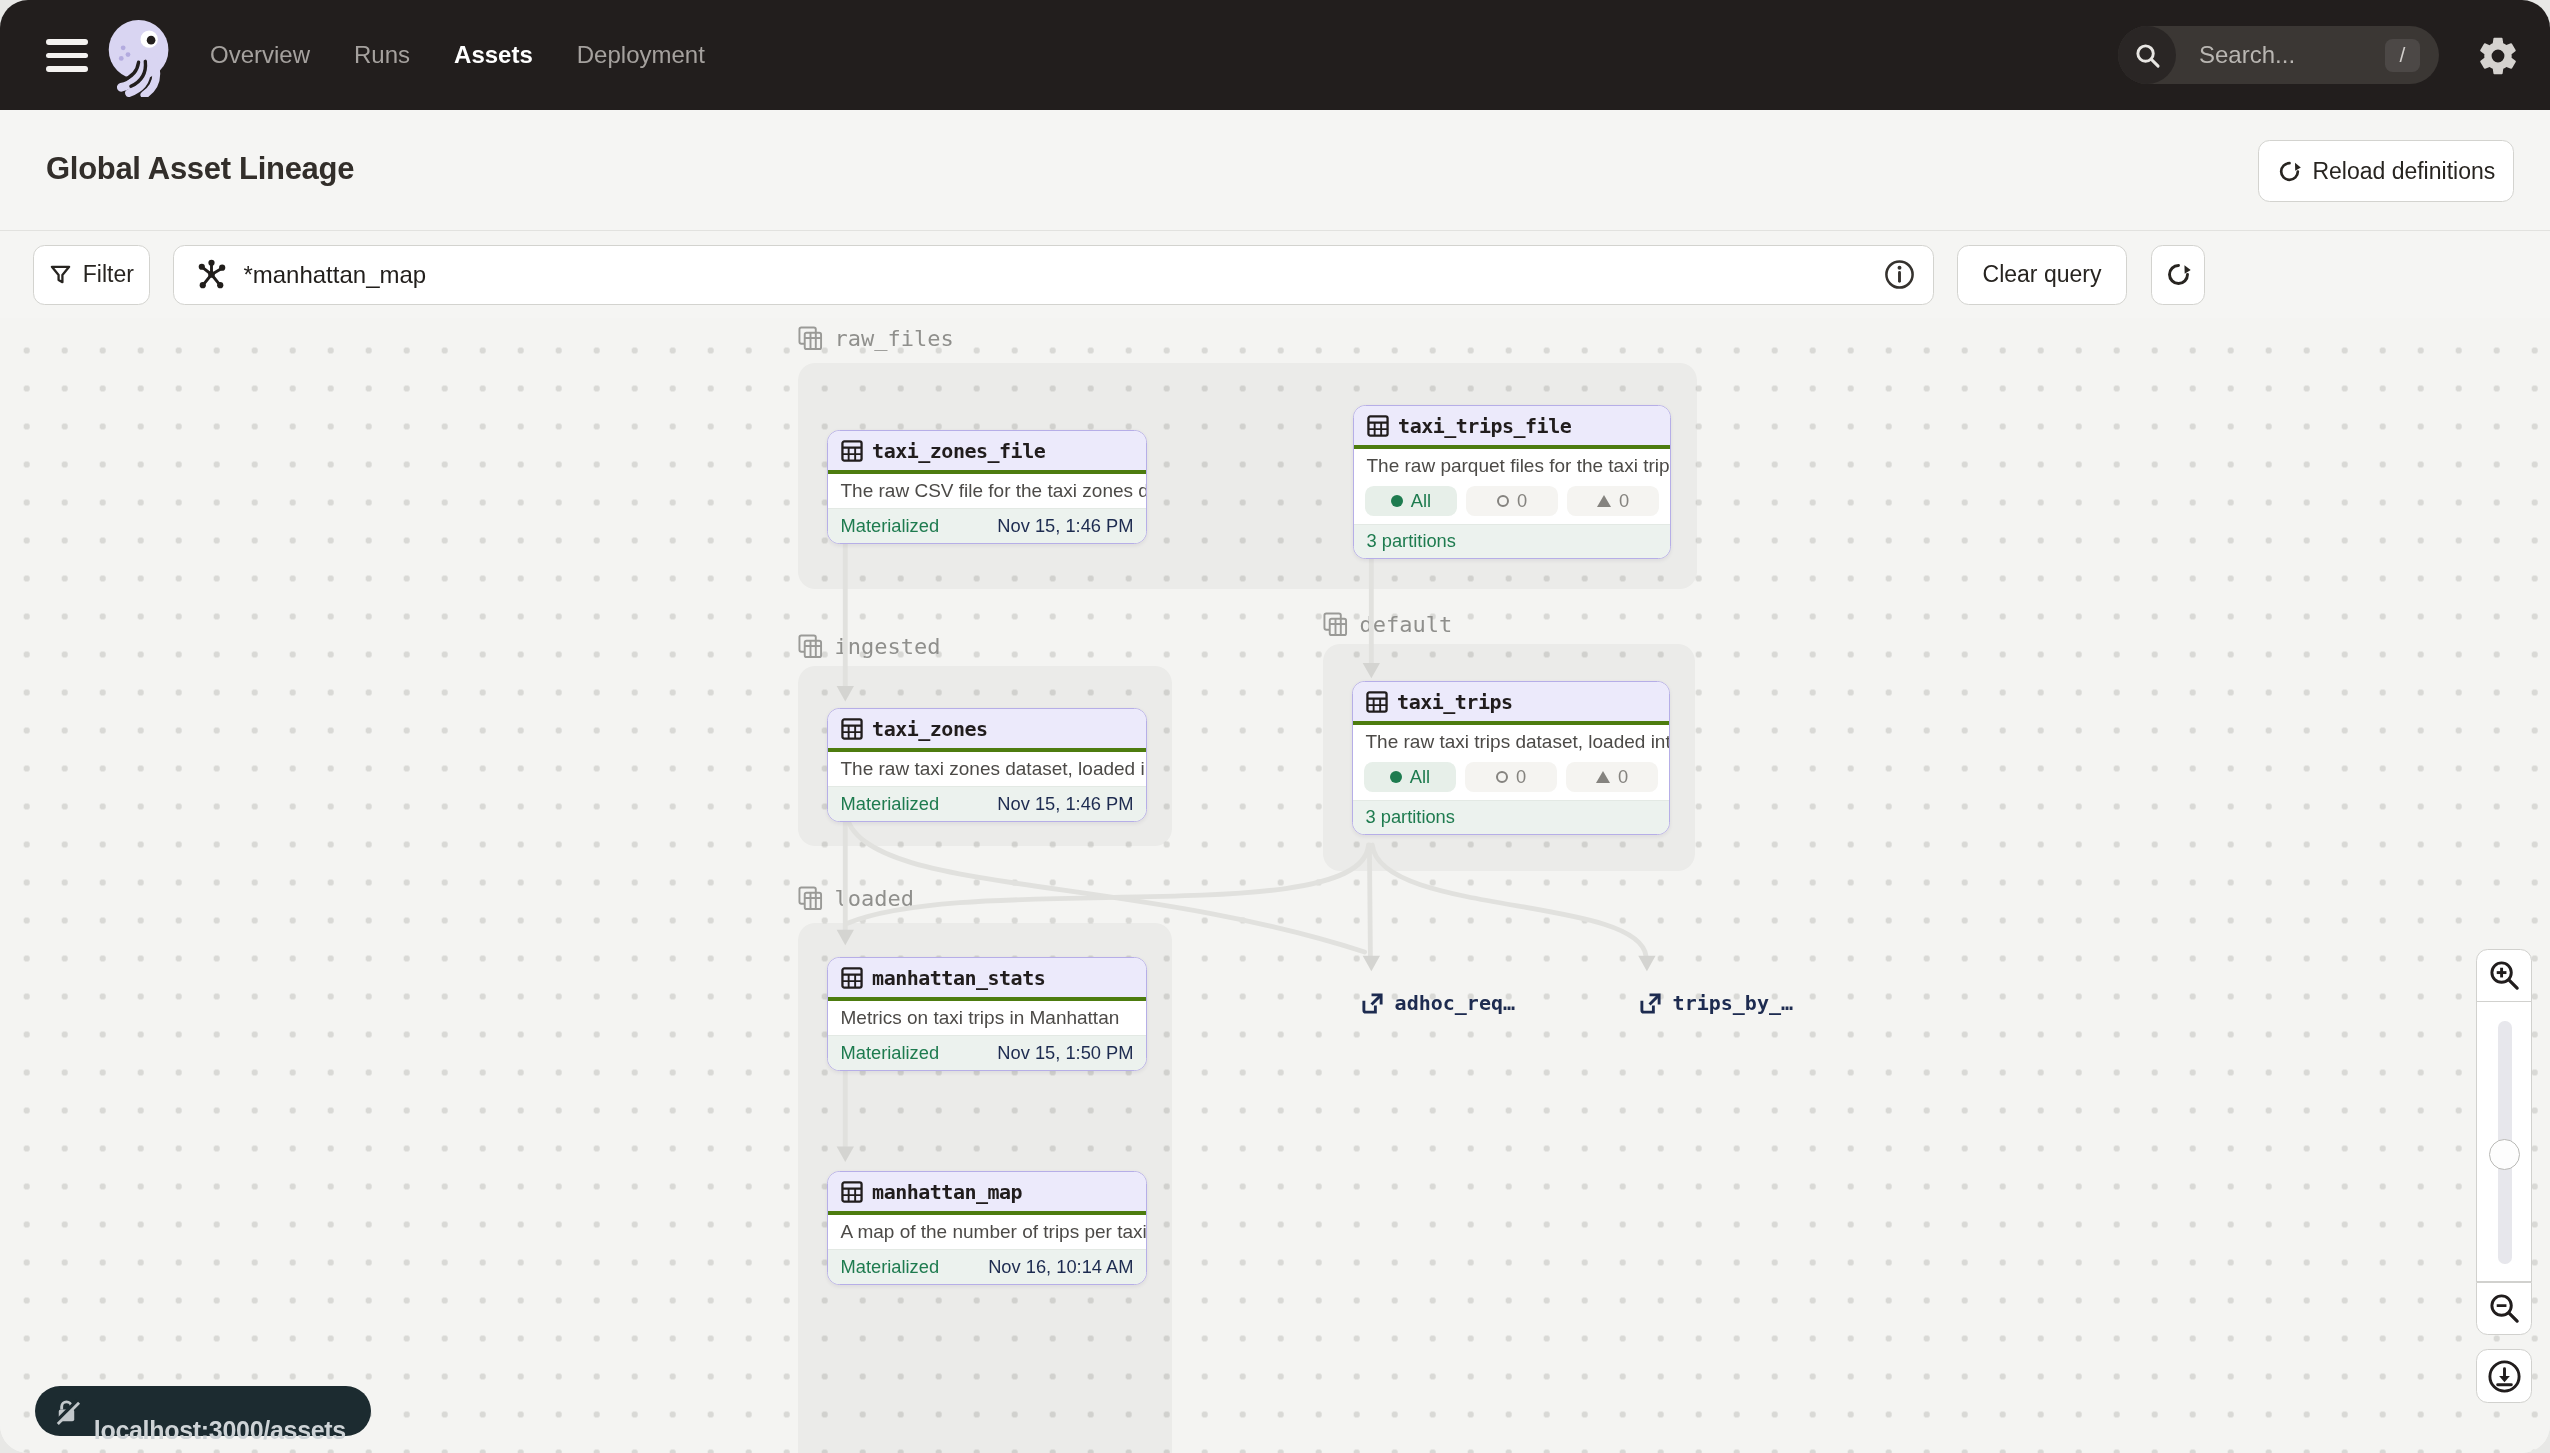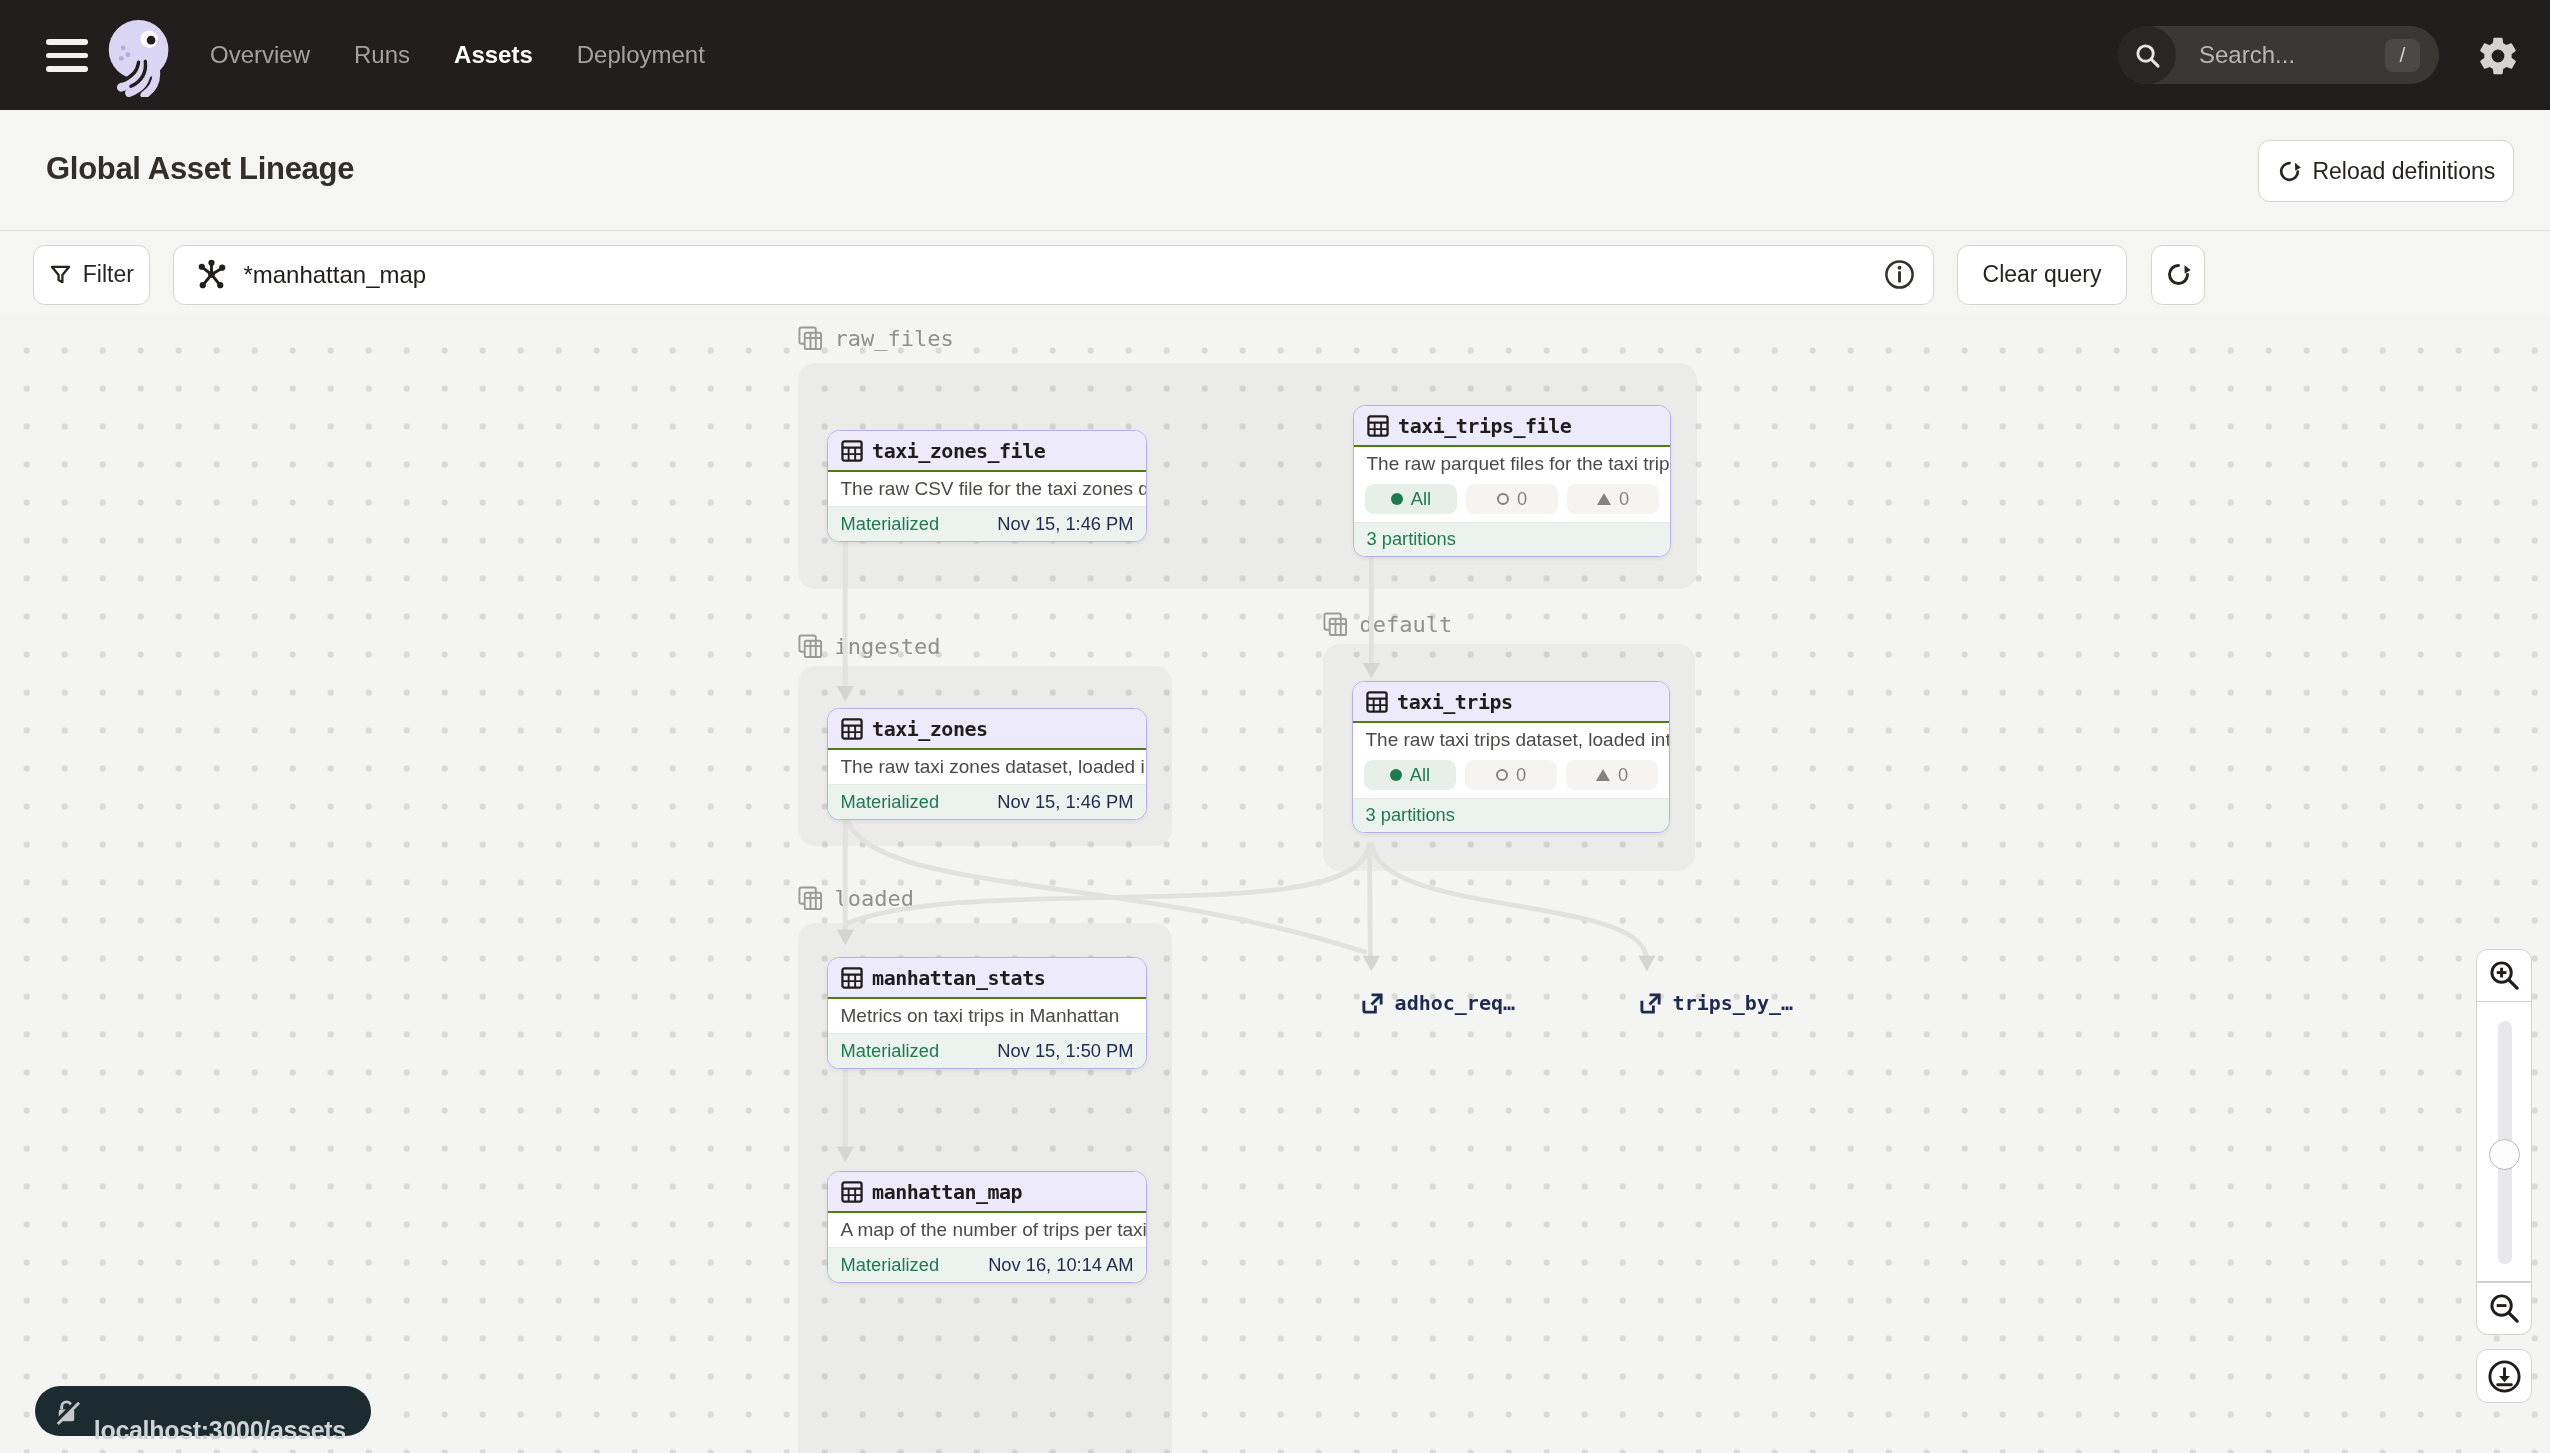--- a/index.html
+++ b/index.html
@@ -1,19 +1,19 @@
 <!DOCTYPE html>
 <html><head>
 <meta charset="utf-8">
 <style>
   * { margin:0; padding:0; box-sizing:border-box; }
   html,body { background:#e8e8e6; }
   #app {
     position:relative; width:2550px; height:1453px; overflow:hidden;
-    background:#f5f5f3; font-family:"Liberation Sans", sans-serif;
+    background:#f5f5f3; font-family:"Liberation Sans", sans-serif;border-radius:28px;
   }
   
   .topnav {
     position:absolute; left:0; top:0; width:2550px; height:110px;
     background:#221e1d; display:flex; align-items:center;
   }
   .hamburger { position:absolute; left:46px; top:39px; width:42px; height:33px; display:flex; flex-direction:column; justify-content:space-between; cursor:pointer;}
   .hamburger span { display:block; height:5.8px; border-radius:2.9px; background:#f4f2f0; }
   .nav-links { position:absolute; left:210px; top:0; height:110px; display:flex; align-items:center; gap:44px; }
   .nav-link { font-size:24px; color:#a5a19e; font-weight:500; cursor:pointer; }
@@ -63,21 +63,21 @@
     background-size:38px 38px; background-position:7.7px 13.5px;
   }
   .group-rect { position:absolute; background:rgba(40,35,35,0.045); border-radius:17.3px; z-index:1; }
   .group-label { position:absolute; display:flex; align-items:center; gap:11.6px; z-index:2;
     font-family:"DejaVu Sans Mono", monospace; font-size:22px; color:#8f8f8c; }
   .edges { position:absolute; left:0; top:0; z-index:3; pointer-events:none; }
   .node {
     position:absolute; width:320px; background:#ffffff; border:1.9px solid #b6aee7; border-radius:12.5px;
     overflow:hidden; z-index:4; box-shadow:0 1.9px 3.9px rgba(60,55,90,0.08); cursor:pointer;
   }
-  .node-header { background:#eceafb; border-bottom:2px solid #4d7c0f; padding:7.7px 12.5px; display:flex; align-items:center; gap:9.6px; }
+  .node-header { background:#eceafb; border-bottom:4px solid #4d7c0f; padding:7.7px 12.5px; display:flex; align-items:center; gap:9.6px; }
   .node-title { font-family:"DejaVu Sans Mono", monospace; font-weight:700; font-size:20px; color:#211d1d; letter-spacing:-0.5px; }
   .node-desc { padding:5.8px 12.5px; font-size:19px; color:#4c4a47; white-space:nowrap; }
   .node-footer { background:#ecf2ee; border-top:1px solid #e3e9e4; padding:5.8px 12.5px; display:flex; justify-content:space-between; align-items:center; }
   .status-text { font-size:18.3px; color:#1e7b4f; }
   .ts-text { font-size:18.3px; color:#1d2b50; }
   .pills-row { display:flex; gap:8.7px; padding:2.9px 10.6px 7.7px 10.6px; }
   .pill { flex:1; height:30px; border-radius:8.7px; display:flex; align-items:center; justify-content:center; gap:7.7px; font-size:18.3px; }
   .pill-all { background:#e7efe9; color:#1e7b4f; }
   .pill-gray { background:#f5f4f1; color:#85837f; }
   .dot-green { width:12.5px; height:12.5px; border-radius:50%; background:#1e7b4f; }

